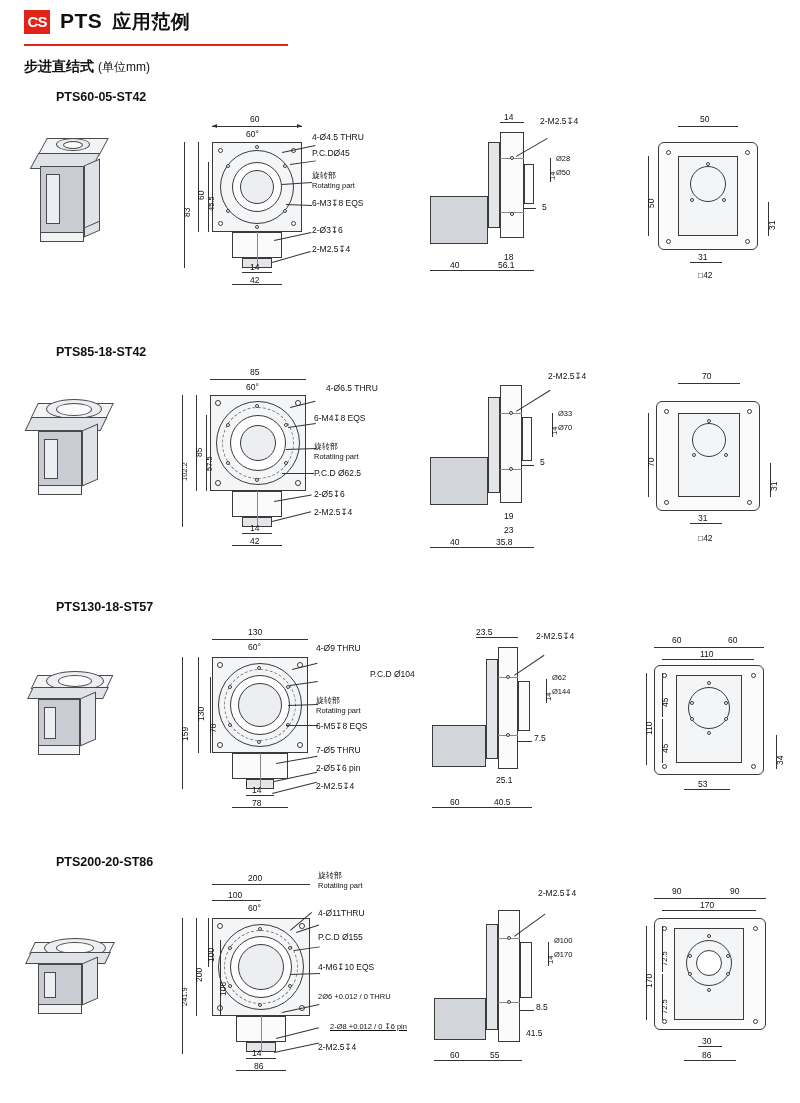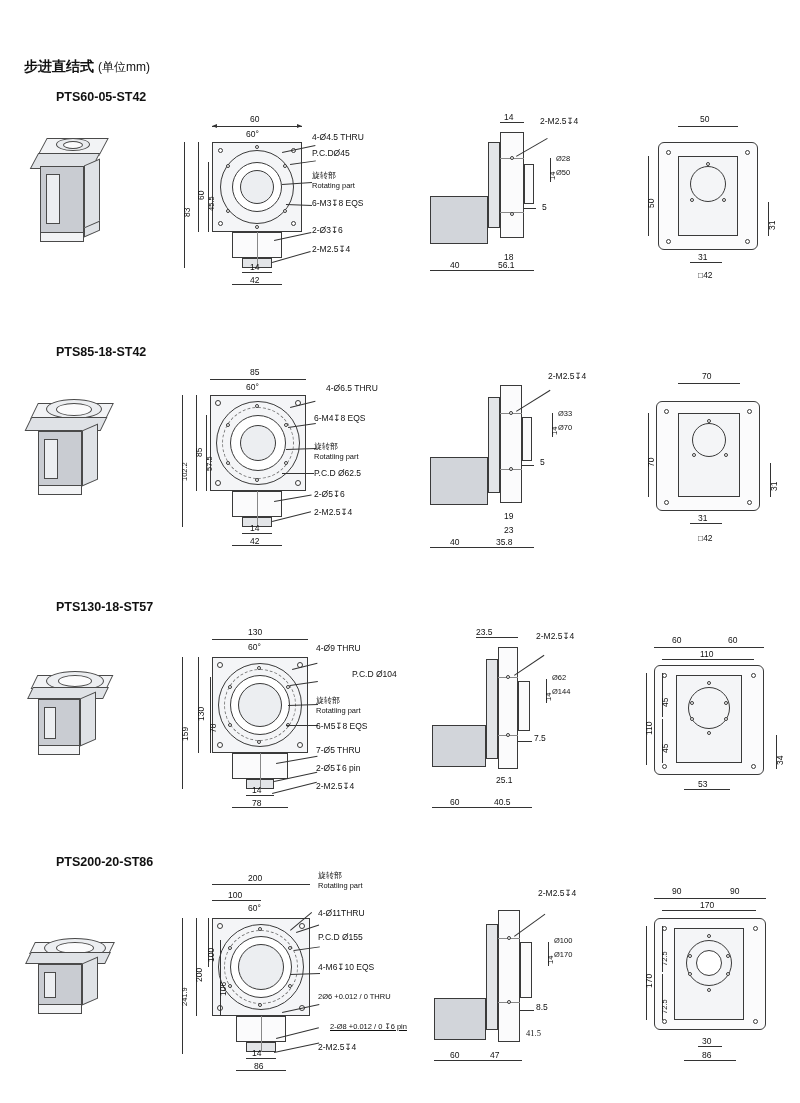--- a/index.html
+++ b/index.html
@@ -94,20 +94,29 @@
     border-top: 2.5px solid transparent; border-bottom: 2.5px solid transparent;
   }
   .arrow.l { border-right: 5px solid #333; }
   .arrow.r { border-left: 5px solid #333; }
 </style>
 </head>
 <body>
 
 <div class="page">
 
+  <div class="header">
+    <div class="header-inner">
+      <div class="logo">CS</div>
+      <div class="brand">
+        <span>PTS</span><span class="cn">应用范例</span>
+      </div>
+    </div>
+    <div class="header-rule"></div>
+  </div>
 
   <div class="subtitle">
     <span>步进直结式</span>
     <span class="unit">(单位mm)</span>
   </div>
 
   <div class="model-title" style="top:90px;left:56px;">PTS60-05-ST42</div>
 
   <div class="iso" style="top:128px;left:20px;width:110px;height:140px;">
     <div class="p g1" style="left:22px;top:10px;width:62px;height:18px;transform:skewX(-28deg);"></div>
@@ -388,21 +397,21 @@
     <div class="txt rot" style="left:38px;top:108px;transform:rotate(-90deg);">78</div>
 
     <div class="dim" style="left:76px;top:170px;width:28px;"></div>
     <div class="txt" style="left:82px;top:160px;">14</div>
     <div class="dim" style="left:62px;top:182px;width:56px;"></div>
     <div class="txt" style="left:82px;top:173px;">78</div>
 
     <div class="leader" style="left:122px;top:44px;width:26px;transform:rotate(-14deg);"></div>
     <div class="txt" style="left:146px;top:18px;">4-Ø9 THRU</div>
     <div class="leader" style="left:120px;top:60px;width:28px;transform:rotate(-8deg);"></div>
-    <div class="txt" style="left:146px;top:44px;padding-left:36px;">P.C.D Ø104</div>
+    <div class="txt" style="left:164px;top:44px;padding-left:36px;">P.C.D Ø104</div>
     <div class="leader" style="left:118px;top:80px;width:30px;transform:rotate(-2deg);"></div>
     <div class="txt cn" style="left:146px;top:70px;">旋转部</div>
     <div class="txt sm" style="left:146px;top:81px;">Rotatiing part</div>
     <div class="leader" style="left:116px;top:100px;width:32px;transform:rotate(0deg);"></div>
     <div class="txt" style="left:146px;top:96px;">6-M5↧8 EQS</div>
     <div class="leader" style="left:106px;top:138px;width:42px;transform:rotate(-10deg);"></div>
     <div class="txt" style="left:146px;top:120px;">7-Ø5 THRU</div>
     <div class="leader" style="left:104px;top:156px;width:44px;transform:rotate(-12deg);"></div>
     <div class="txt" style="left:146px;top:138px;">2-Ø5↧6 pin</div>
     <div class="leader" style="left:102px;top:168px;width:46px;transform:rotate(-14deg);"></div>
@@ -560,22 +569,22 @@
     <div class="txt rot sm" style="left:126px;top:94px;transform:rotate(-90deg);">14</div>
     <div class="txt sm" style="left:134px;top:66px;">Ø100</div>
     <div class="txt sm" style="left:134px;top:80px;">Ø170</div>
 
     <div class="dim" style="left:100px;top:140px;width:14px;"></div>
     <div class="txt" style="left:116px;top:132px;">8.5</div>
 
     <div class="dim" style="left:14px;top:190px;width:52px;"></div>
     <div class="txt" style="left:30px;top:180px;">60</div>
     <div class="dim" style="left:66px;top:190px;width:36px;"></div>
-    <div class="txt" style="left:70px;top:180px;">47</div>
-    <div class="txt" style="left:106px;top:158px;font-family:Liberation Serif, serif;">41.5</div>
+    <div class="txt" style="left:70px;top:180px;">55</div>
+    <div class="txt" style="left:106px;top:158px;">41.5</div>
   </div>
 
   <div class="fig" style="top:870px;left:640px;width:155px;height:215px;">
     <div class="box light" style="left:14px;top:48px;width:112px;height:112px;border-radius:6px;"></div>
     <div class="box" style="left:34px;top:58px;width:70px;height:92px;"></div>
     <div class="circ" style="left:46px;top:70px;width:46px;height:46px;"></div>
     <div class="circ fill" style="left:56px;top:80px;width:26px;height:26px;"></div>
     <div class="dot" style="left:22px;top:56px;width:5px;height:5px;"></div>
     <div class="dot" style="left:113px;top:56px;width:5px;height:5px;"></div>
     <div class="dot" style="left:22px;top:149px;width:5px;height:5px;"></div>

